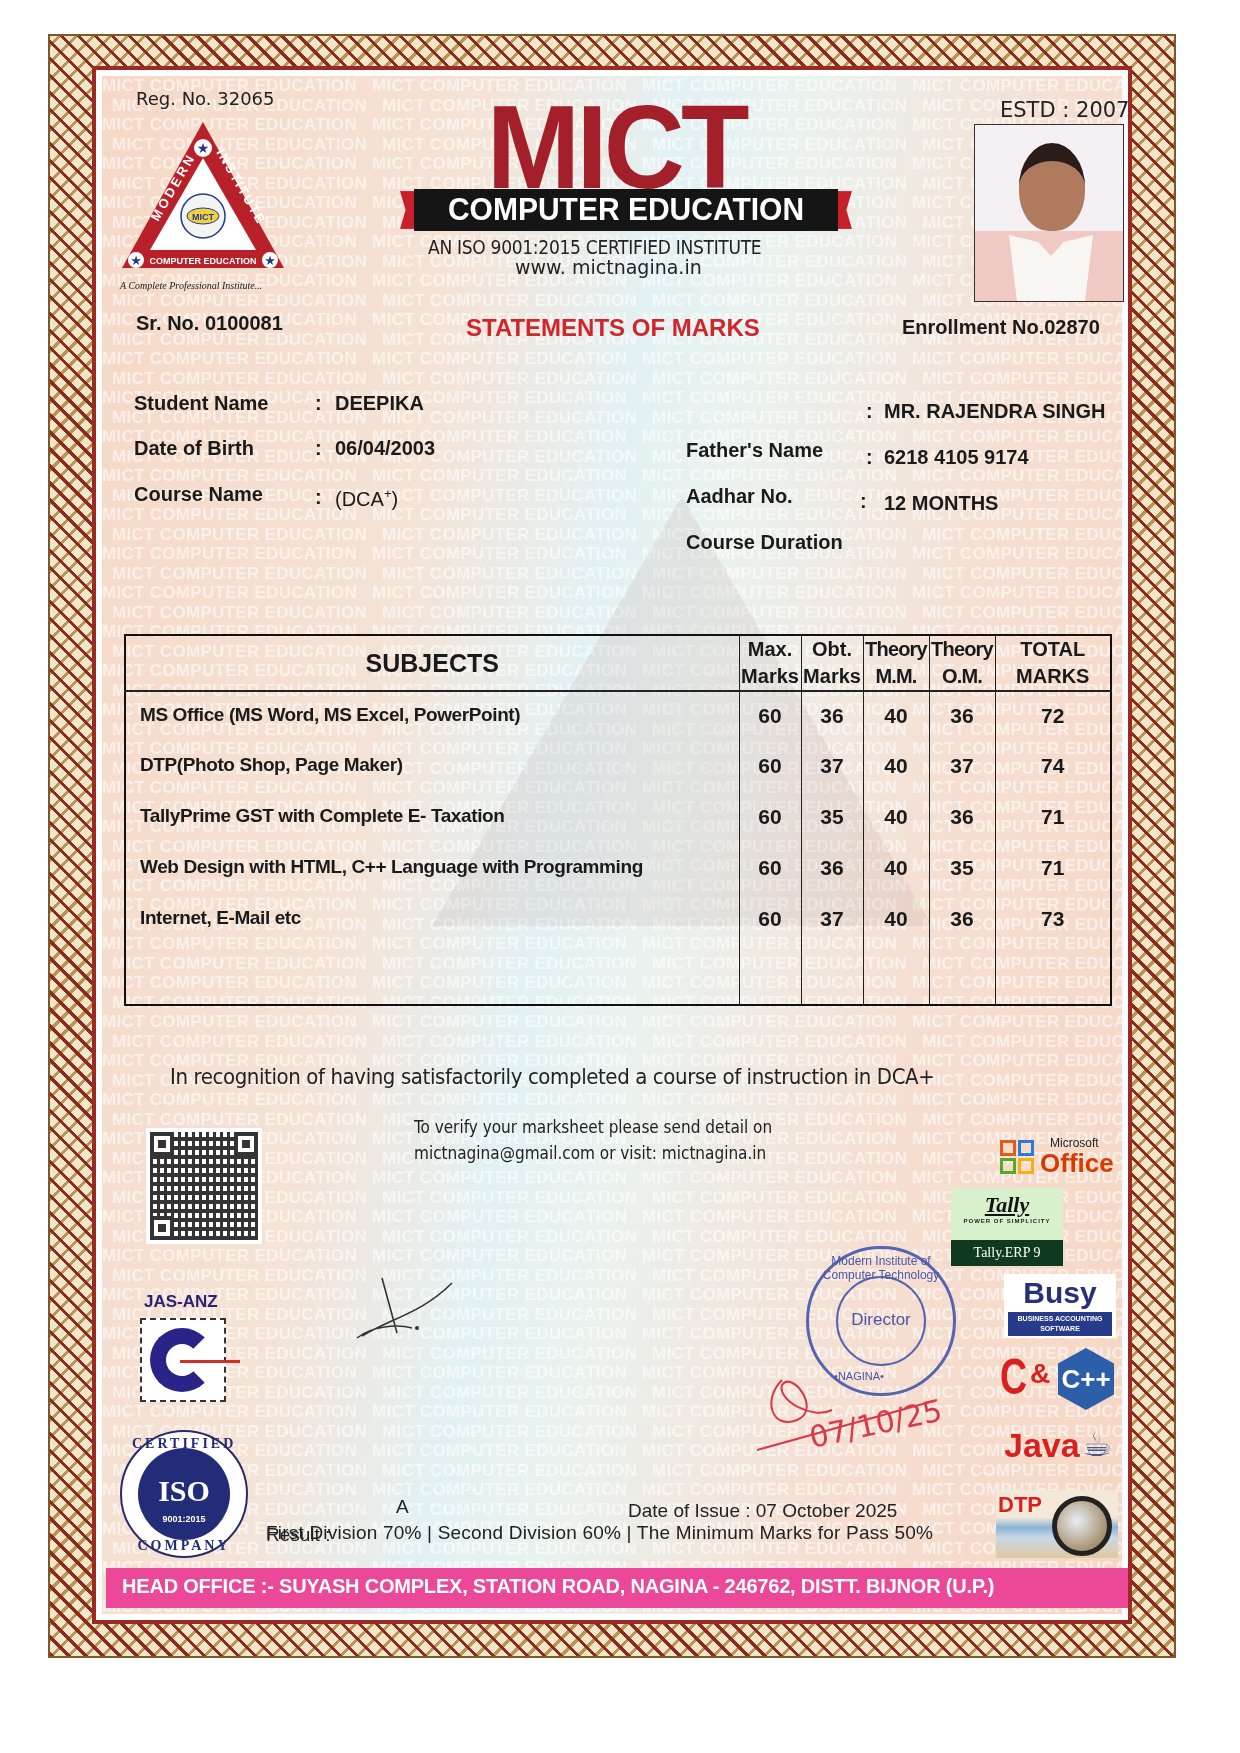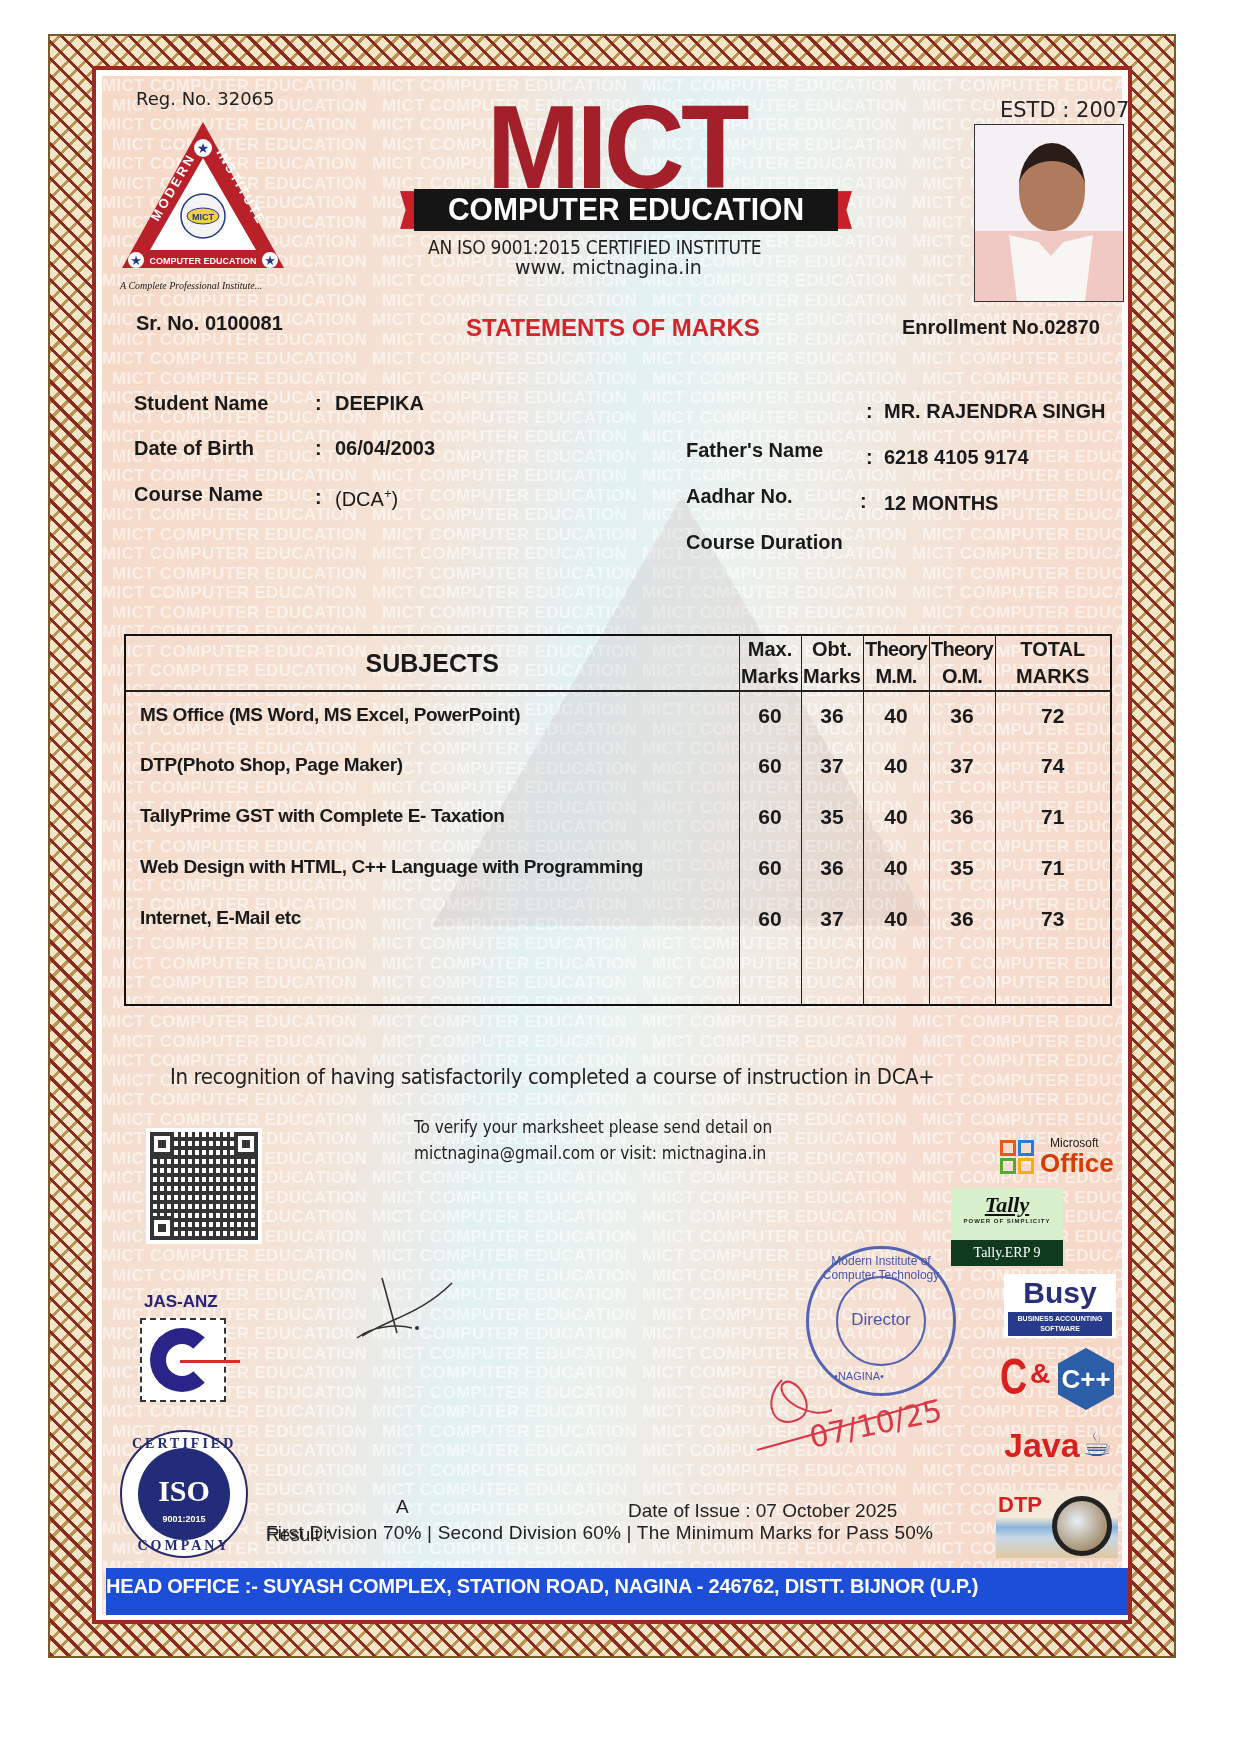--- a/index.html
+++ b/index.html
@@ -107,21 +107,21 @@
   .stamp-director { left: 844px; top: 1310px; width: 74px; text-align:center; font: 17px "Liberation Sans", sans-serif; color: #4a56a8; }
   .stamp-top { left: 806px; top: 1254px; width: 150px; text-align: center; font: 12px "Liberation Sans", sans-serif; color: #4a56a8; }
   .stamp-bot { left: 784px; top: 1370px; width: 150px; text-align: center; font: 11px "Liberation Sans", sans-serif; color: #4a56a8; }
   .sig2 { left: 752px; top: 1340px; width: 190px; height: 120px; }
 
   .result-lbl { left: 266px; top: 1524px; font: 19px "Liberation Sans", sans-serif; color: #222; }
   .result-val { left: 396px; top: 1496px; font: 19px "Liberation Sans", sans-serif; color: #222; }
   .issue { left: 628px; top: 1500px; font: 19px "Liberation Sans", sans-serif; color: #222; }
   .division { left: 266px; top: 1522px; font: 19px "Liberation Sans", sans-serif; color: #222; letter-spacing: 0.2px; }
 
-  .office-bar { left: 106px; top: 1568px; width: 1022px; height: 47px; background: #1d4ed8; color: #fff; font: bold 20px "Liberation Sans", sans-serif; line-height: 36px; padding-left: 0; letter-spacing: -0.2px; }
+  .office-bar { left: 106px; top: 1568px; width: 1022px; height: 40px; background: #ec4899; color: #fff; font: bold 20px "Liberation Sans", sans-serif; line-height: 36px; padding-left: 16px; letter-spacing: -0.2px; }
 
   
   .logo-ms { left: 1000px; top: 1134px; width: 124px; height: 46px; }
   .ms-squares { position:absolute; left: 0; top: 6px; width: 36px; height: 36px; }
   .ms-squares span { position:absolute; width: 16px; height: 16px; border: 3px solid; }
   .ms-word1 { position:absolute; left: 50px; top: 2px; font: 12px "Liberation Sans", sans-serif; color: #222; }
   .ms-word2 { position:absolute; left: 40px; top: 14px; font: bold 26px "Liberation Sans", sans-serif; color: #d83b01; }
   .logo-tally { left: 951px; top: 1188px; width: 112px; height: 80px; }
   .tally-top { height: 52px; background: #d8f0cc; text-align: center; }
   .tally-word { font: bold italic 22px "Liberation Serif", serif; color: #111; padding-top: 4px; display: block; text-decoration: underline; }

